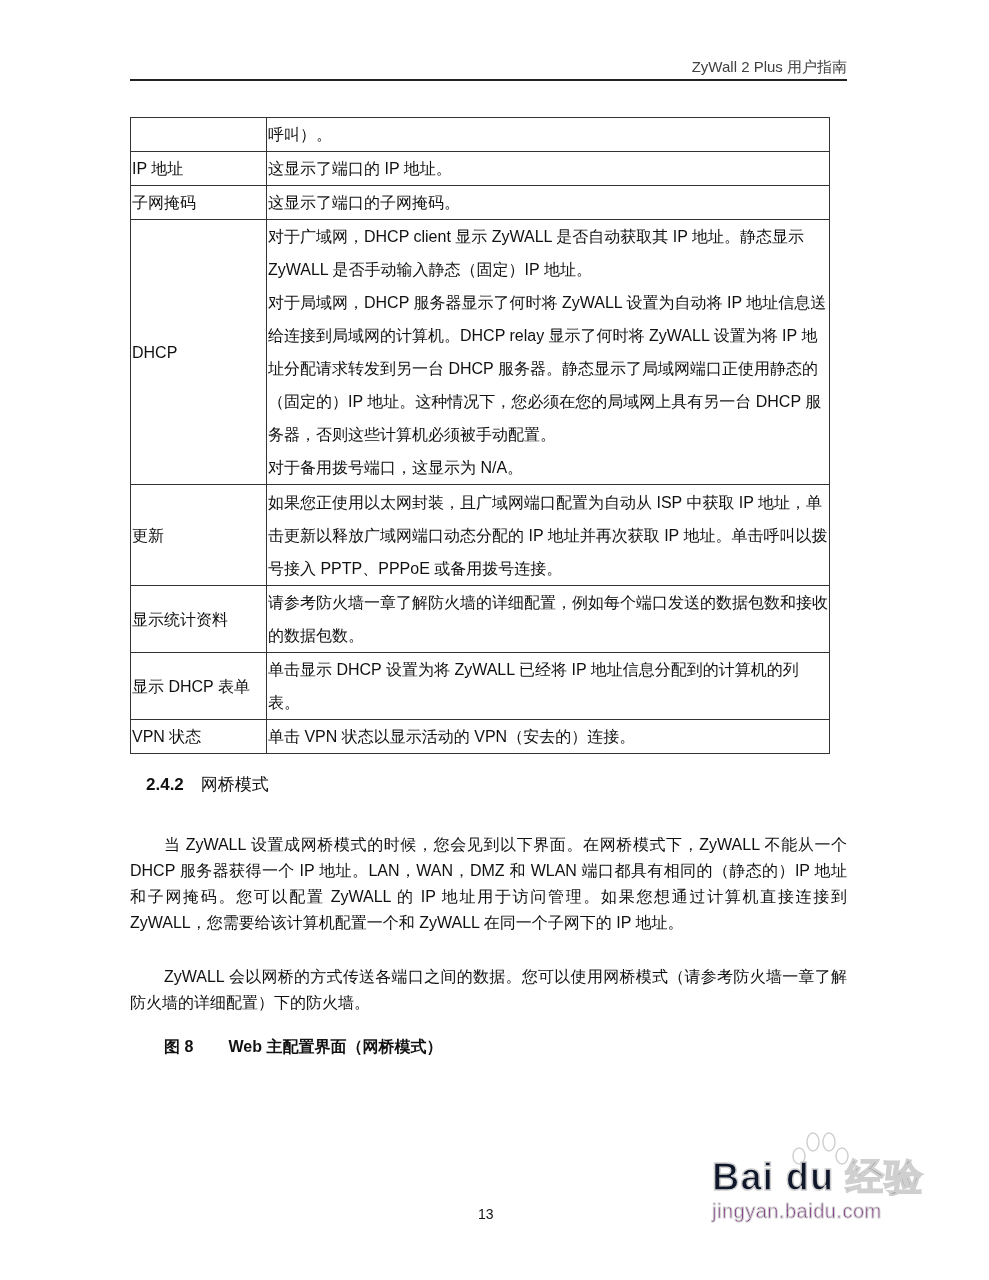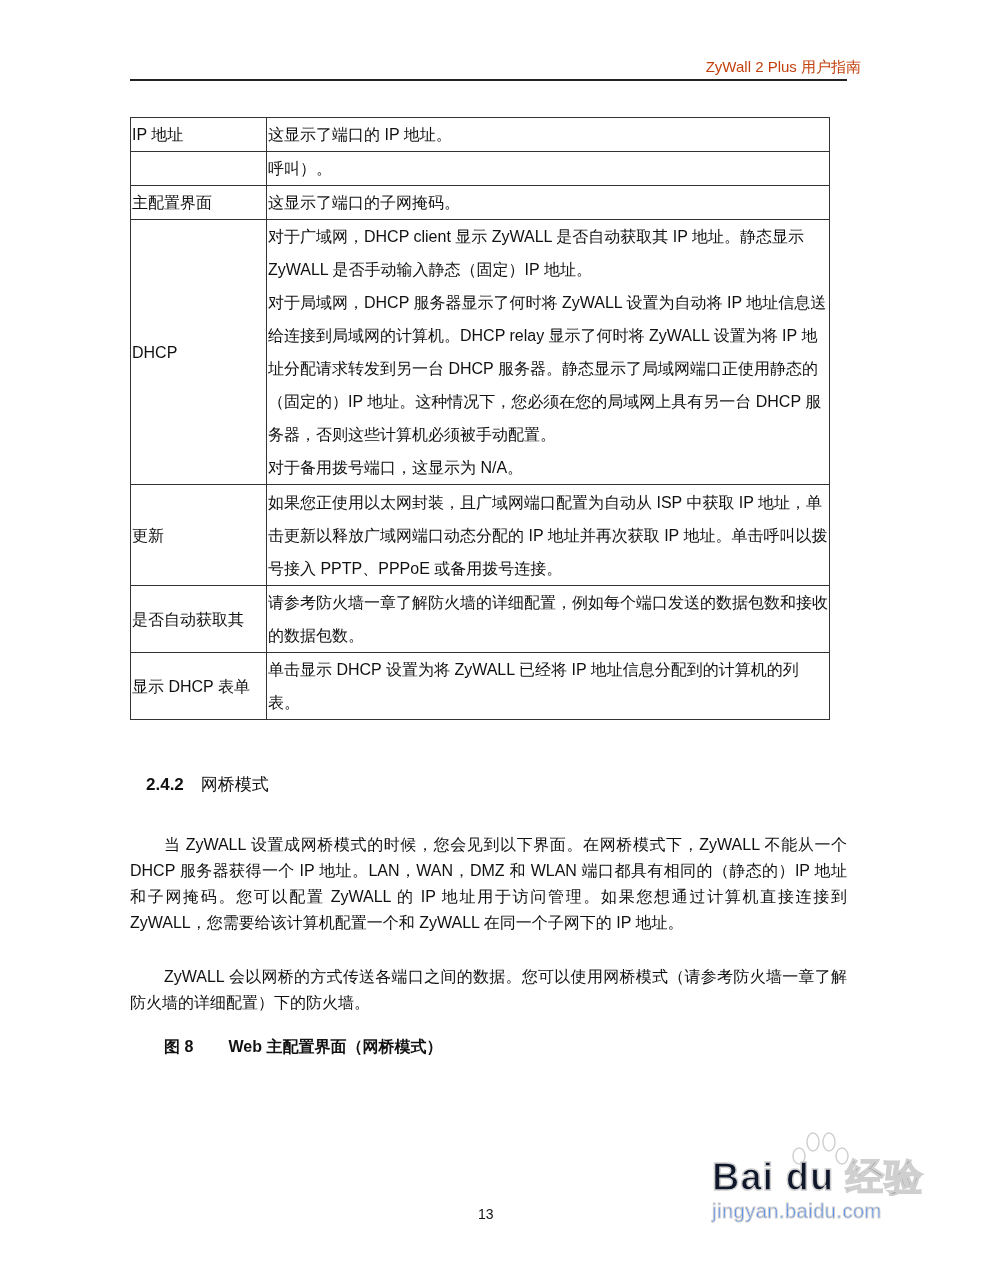--- a/index.html
+++ b/index.html
@@ -2,22 +2,22 @@
 <html><head>
 <meta charset="utf-8">
 <style>
   html, body { margin: 0; padding: 0; background: #ffffff; }
   body {
     width: 989px; height: 1280px; position: relative; overflow: hidden;
     font-family: "Liberation Sans", "DejaVu Sans", sans-serif;
     color: #111;
   }
   .header-title {
-    position: absolute; right: 128px; top: 58px;
-    font-size: 15px; color: #c2410c;
+    position: absolute; right: 142px; top: 58px;
+    font-size: 15px; color: #404040;
   }
   .header-rule {
     position: absolute; left: 130px; width: 717px; top: 79px;
     height: 0; border-top: 2px solid #222;
   }
   table.spec {
     position: absolute; left: 130px; top: 117px;
     width: 700px; border-collapse: collapse;
     font-size: 16px; line-height: 33px;
   }
@@ -50,64 +50,68 @@
   .watermark {
     position: absolute; left: 700px; top: 1130px; width: 250px; height: 120px;
     color: #e6e6e6;
   }
   .wm-logo {
     font-size: 38px; font-weight: bold; letter-spacing: 1px;
     color: #0f172a; -webkit-text-stroke: 1.5px #cfcfcf;
     position: absolute; left: 12px; top: 22px;
   }
   .wm-url {
-    font-size: 20px; color: #3b82f6; -webkit-text-stroke: 1px #cfcfcf;
+    font-size: 20px; color: #701a75; -webkit-text-stroke: 1px #cfcfcf;
     position: absolute; left: 12px; top: 70px; letter-spacing: 0.5px;
   }
   .wm-paw { position: absolute; left: 85px; top: 0; }
 </style>
 </head>
 <body>
 
 <div class="header-title">ZyWall 2 Plus  用户指南</div>
 <div class="header-rule"></div>
 
 <table class="spec">
   <tbody>
+    <tr style="height:34px">
+      <td class="k"></td>
+      <td class="v">呼叫）。</td>
+    </tr>
     <tr style="height:33px">
       <td class="k">IP 地址</td>
       <td class="v">这显示了端口的 IP 地址。</td>
     </tr>
     <tr style="height:34px">
-      <td class="k"></td>
-      <td class="v">呼叫）。</td>
-    </tr>
-    <tr style="height:34px">
-      <td class="k">主配置界面</td>
+      <td class="k">子网掩码</td>
       <td class="v">这显示了端口的子网掩码。</td>
     </tr>
     <tr style="height:265px">
       <td class="k">DHCP</td>
       <td class="v">
         <div>对于广域网，DHCP client 显示 ZyWALL 是否自动获取其 IP 地址。静态显示 ZyWALL 是否手动输入静态（固定）IP 地址。</div>
         <div>对于局域网，DHCP 服务器显示了何时将 ZyWALL 设置为自动将 IP 地址信息送给连接到局域网的计算机。DHCP relay 显示了何时将 ZyWALL 设置为将 IP 地址分配请求转发到另一台 DHCP 服务器。静态显示了局域网端口正使用静态的（固定的）IP 地址。这种情况下，您必须在您的局域网上具有另一台 DHCP 服务器，否则这些计算机必须被手动配置。</div>
         <div>对于备用拨号端口，这显示为 N/A。</div>
       </td>
     </tr>
     <tr style="height:101px">
       <td class="k">更新</td>
       <td class="v">如果您正使用以太网封装，且广域网端口配置为自动从 ISP 中获取 IP 地址，单击更新以释放广域网端口动态分配的 IP 地址并再次获取 IP 地址。单击呼叫以拨号接入 PPTP、PPPoE 或备用拨号连接。</td>
     </tr>
     <tr style="height:66px">
-      <td class="k">是否自动获取其</td>
+      <td class="k">显示统计资料</td>
       <td class="v">请参考防火墙一章了解防火墙的详细配置，例如每个端口发送的数据包数和接收的数据包数。</td>
     </tr>
     <tr style="height:66px">
       <td class="k">显示 DHCP 表单</td>
       <td class="v">单击显示  DHCP  设置为将 ZyWALL 已经将 IP 地址信息分配到的计算机的列表。</td>
+    </tr>
+    <tr style="height:34px">
+      <td class="k">VPN  状态</td>
+      <td class="v">单击 VPN  状态以显示活动的 VPN（安去的）连接。</td>
     </tr>
   </tbody>
 </table>
 
 <div class="section-title">
   <span class="num">2.4.2</span>
   <span class="txt">网桥模式</span>
 </div>
 
 <div class="para p1">当 ZyWALL 设置成网桥模式的时候，您会见到以下界面。在网桥模式下，ZyWALL 不能从一个 DHCP 服务器获得一个 IP 地址。LAN，WAN，DMZ 和 WLAN 端口都具有相同的（静态的）IP 地址和子网掩码。您可以配置 ZyWALL 的 IP 地址用于访问管理。如果您想通过计算机直接连接到 ZyWALL，您需要给该计算机配置一个和 ZyWALL 在同一个子网下的 IP 地址。</div>

